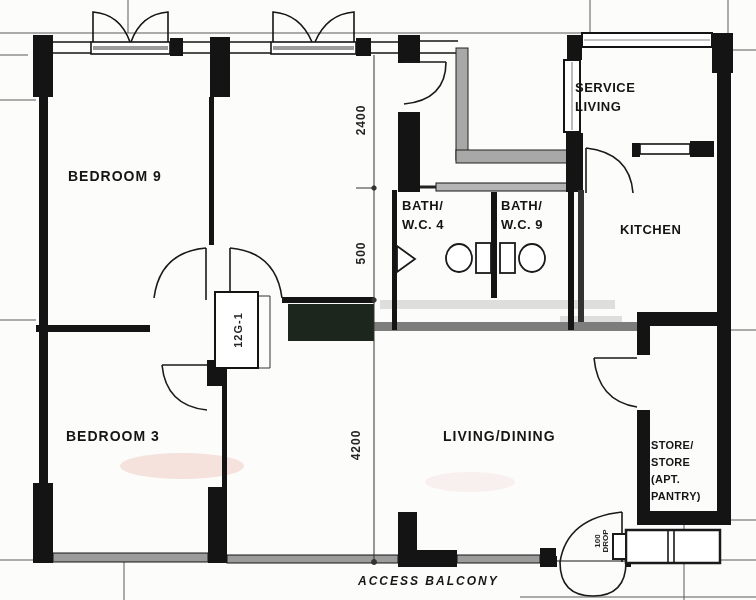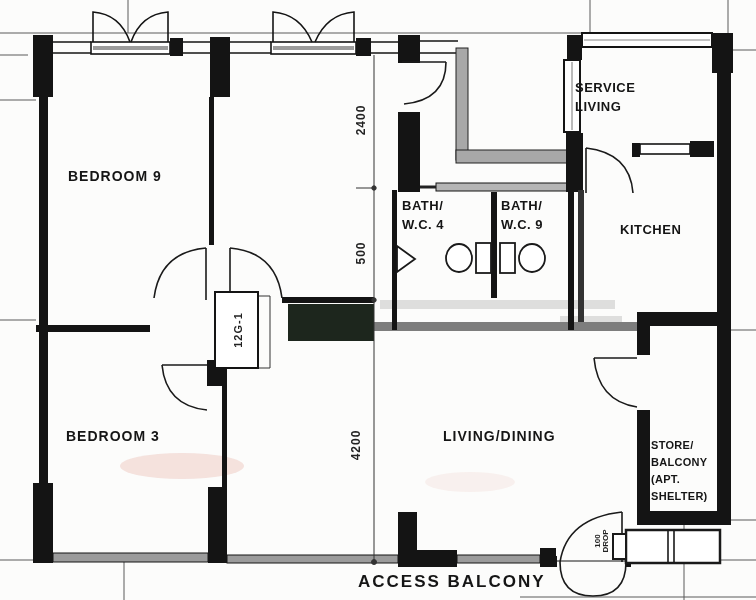--- a/index.html
+++ b/index.html
@@ -203,25 +203,25 @@
 </div>
 <div class="lbl small" style="left:575px;top:78px;">
   <div>SERVICE</div>
   <div>LIVING</div>
 </div>
 <div class="lbl small" style="left:620px;top:220px;">KITCHEN</div>
 <div class="lbl" style="left:66px;top:427px;">BEDROOM 3</div>
 <div class="lbl" style="left:398px;top:427px;padding-left:45px;">LIVING/DINING</div>
 <div class="lbl tiny" style="left:651px;top:391px;margin-top:46px;">
   <div>STORE/</div>
-  <div>BALCONY</div>
+  <div>STORE</div>
   <div>(APT.</div>
-  <div>SHELTER)</div>
-</div>
-<div class="lbl" style="left:358px;top:572px;font-size:17px;letter-spacing:2px;">ACCESS BALCONY</div>
+  <div>PANTRY)</div>
+</div>
+<div class="lbl" style="left:358px;top:572px;font-size:12px;letter-spacing:2px;font-style:italic;">ACCESS BALCONY</div>
 
 <div class="rot" style="left:361px;top:120px;">2400</div>
 <div class="rot" style="left:361px;top:253px;">500</div>
 <div class="rot" style="left:356px;top:445px;">4200</div>
 <div class="rot" style="left:238px;top:330px;font-size:11px;">12G-1</div>
 <div class="rot micro" style="left:602px;top:541px;">
   <div>100</div>
   <div>DROP</div>
 </div>
 

